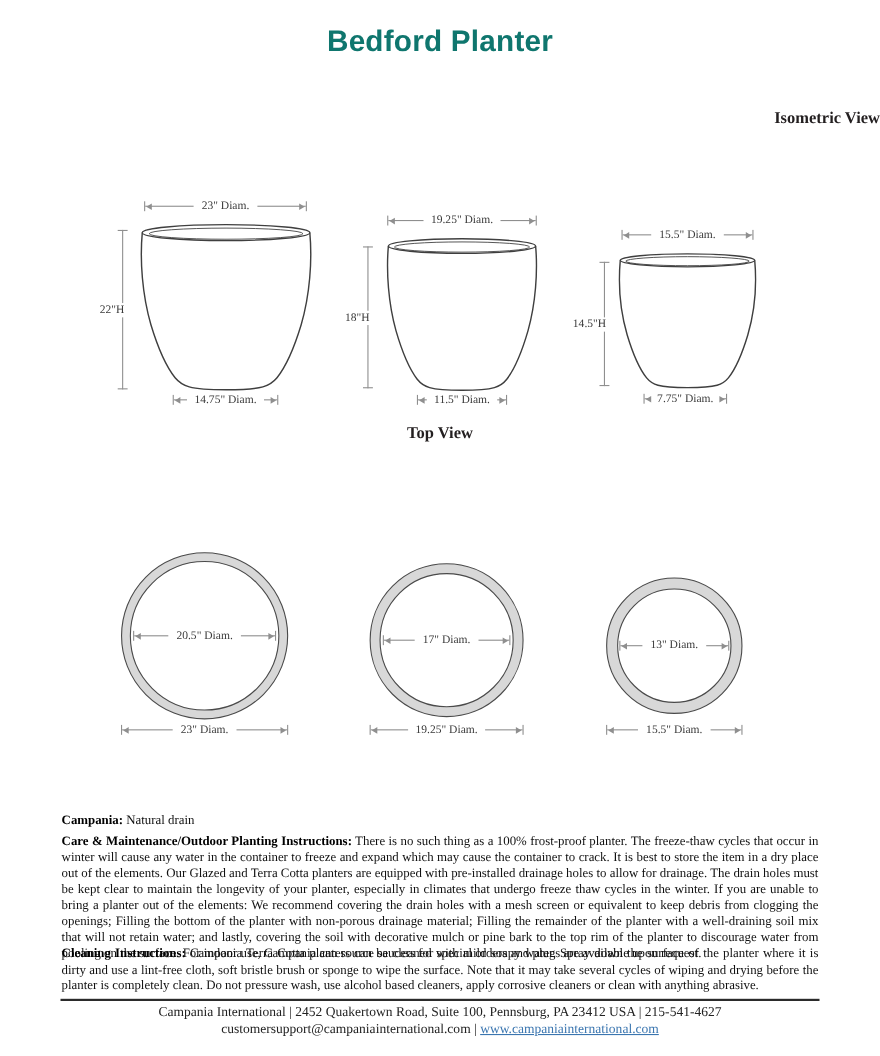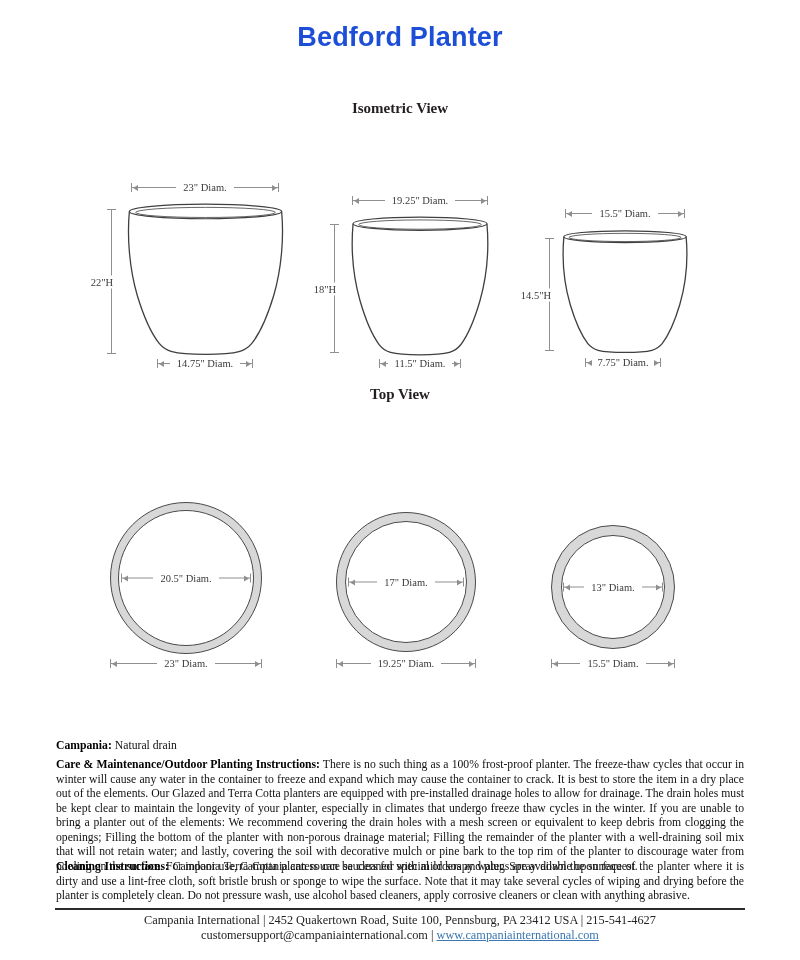--- a/index.html
+++ b/index.html
@@ -2,21 +2,21 @@
 <html><head>
 <meta charset="utf-8">
 <style>
   html,body{margin:0;padding:0;background:#ffffff;}
   body{width:800px;height:960px;position:relative;overflow:hidden;
        font-family:"Liberation Serif",serif;color:#1a1a1a;}
   .abs{position:absolute;}
   .center{left:0;width:800px;text-align:center;}
 
   .page-title{top:22px;font-family:"Liberation Sans",sans-serif;
-              font-size:27px;font-weight:bold;color:#1d4ed8;letter-spacing:.2px;}
+              font-size:27px;font-weight:bold;color:#0f766e;letter-spacing:.2px;}
   .sec-head{font-size:15px;font-weight:bold;color:#231f20;font-family:"Liberation Serif",serif;}
 
   
   .hdim{position:absolute;display:flex;align-items:center;height:9px;
         font-size:10.5px;color:#3a3a3a;}
   .hdim .tick{width:1px;align-self:stretch;background:#8f8f8f;}
   .hdim .seg{flex:1;height:1px;background:#8f8f8f;position:relative;}
   .hdim .seg::after{content:"";position:absolute;top:-2.5px;width:0;height:0;
         border-top:3px solid transparent;border-bottom:3px solid transparent;}
   .hdim .seg.l::after{left:1px;border-right:5px solid #8f8f8f;}
@@ -41,21 +41,21 @@
 
   .rule{left:55px;width:690px;height:2px;background:#2b2b2b;}
   .footer{font-size:12.3px;color:#222;}
   .footer a{color:#3b76b0;text-decoration:underline;cursor:pointer;text-align:center;}
 </style>
 </head>
 <body>
 
 <div class="abs center page-title">Bedford Planter</div>
 
-<div class="abs center sec-head" style="top:100px;">Isometric View</div>
+<div class="abs center sec-head" style="top:100px;text-align:right;">Isometric View</div>
 
 <div class="hdim" style="left:131px;top:183px;width:148px;">
   <span class="tick"></span>
     <span class="seg l"></span>
     <span class="lbl">23" Diam.</span>
     <span class="seg r"></span>
     <span class="tick"></span>
 </div>
 <div class="pot" style="left:127px;top:202px;width:157px;height:158px;">
   <svg viewBox="0 0 100 100" preserveAspectRatio="none">

